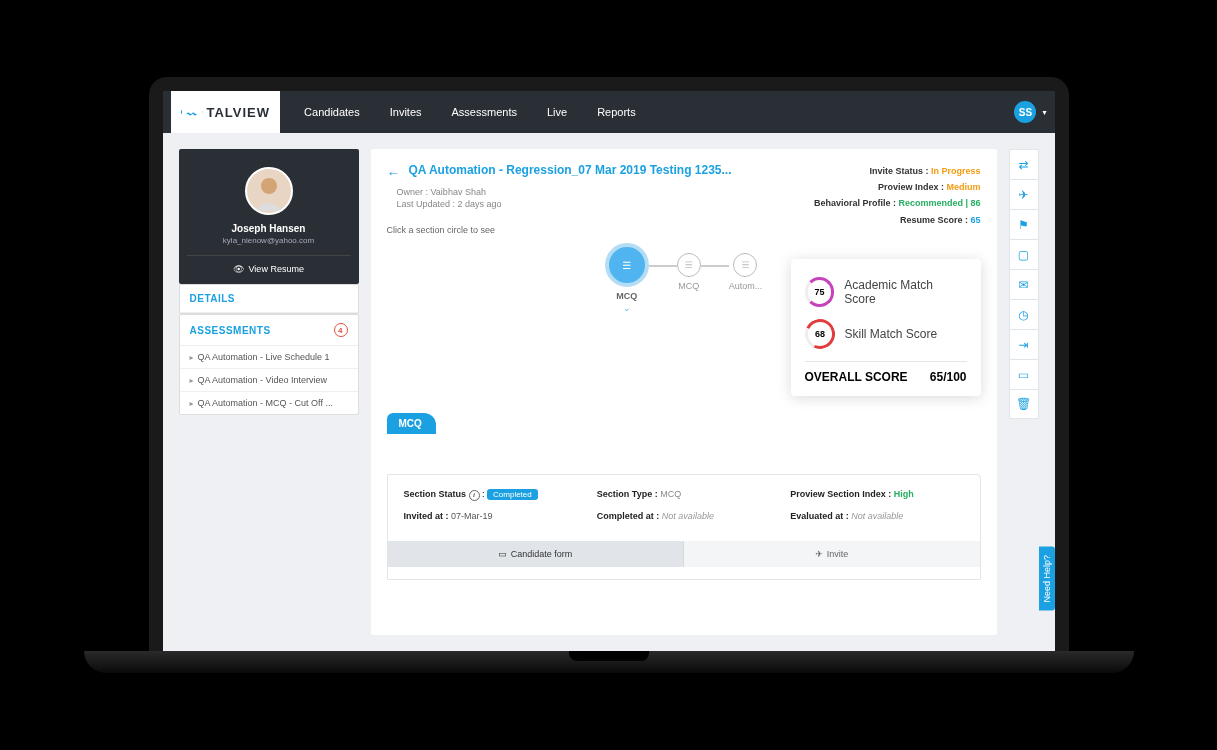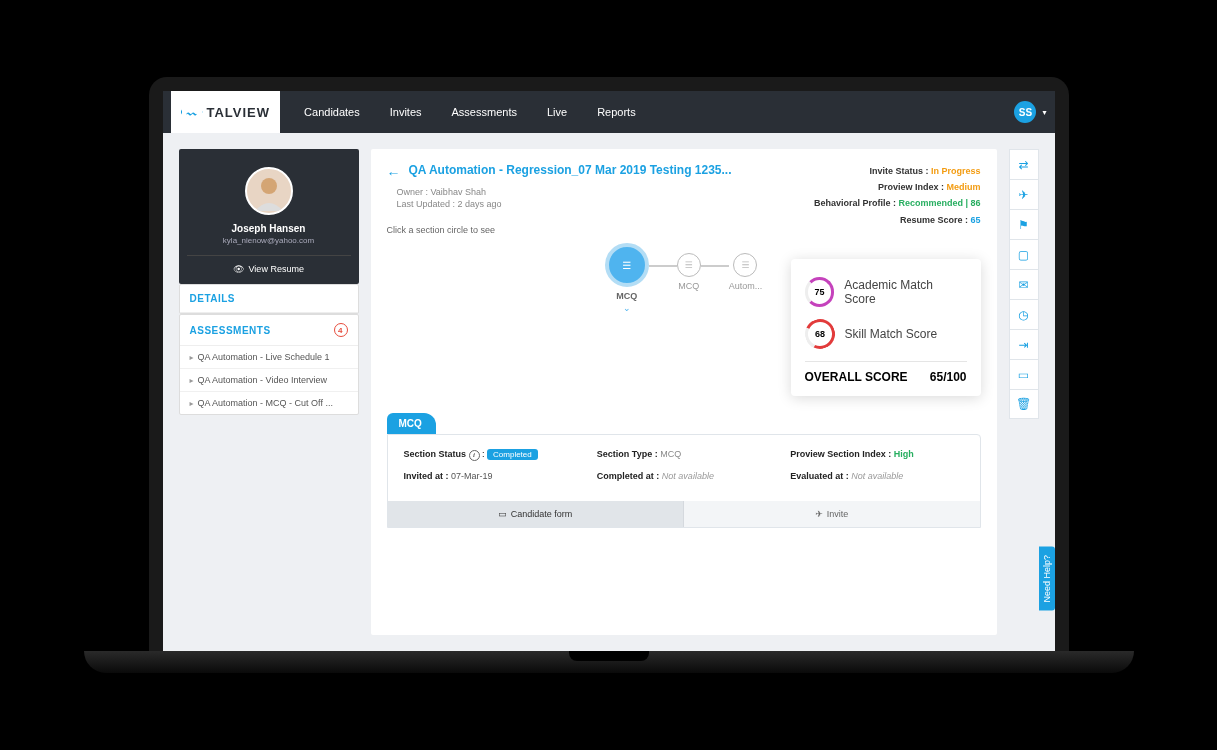--- a/index.html
+++ b/index.html
@@ -68,21 +68,21 @@
 .ring-50 { border: 3px solid #eee; border-top-color: #079e68; border-right-color: #079e68; }
 .ring-68 { border: 3px solid #eee; border-top-color: #e23b3b; border-right-color: #e23b3b; border-bottom-color: #e23b3b; transform: rotate(-20deg); }
 .ring-68 span { transform: rotate(20deg); }
 .score-label { font-size: 12px; color: #444; }
 .overall-row { border-top: 1px solid #e5e5e5; margin-top: 6px; padding-top: 8px; display: flex; font-size: 12px; font-weight: bold; }
 .overall-row span:last-child { margin-left: auto; }
 
 
 .section-panel { margin-top: 100px; }
 .tab-chip { background: #1ba1e2; color: #fff; display: inline-block; padding: 5px 14px 5px 12px; font-size: 10px; font-weight: bold; border-radius: 6px 12px 0 0; }
-.sec-body { border: 1px solid #e0e5ea; border-radius: 0 4px 0 0; padding: 14px 16px 0 16px; display: grid; grid-template-columns: repeat(3, 1fr); gap: 10px 20px; font-size: 9px; }
+.sec-body { border: 1px solid #e0e5ea; border-radius: 0 4px 0 0; padding: 14px 16px 12px 16px; display: grid; grid-template-columns: repeat(3, 1fr); gap: 10px 20px; font-size: 9px; margin-top: 40px; }
 .sec-body b { color: #222; }
 .muted { color: #999; font-style: italic; }
 .completed-pill { background: #1ba1e2; color: #fff; border-radius: 3px; padding: 1px 6px; font-size: 8px; }
 .info-circ { display:inline-flex; width:11px; height:11px; border:1px solid #666; border-radius:50%; align-items:center; justify-content:center; font-size:7px; font-style:italic; font-family:serif; }
 .high-g { color: #27ae60; font-weight: bold; }
 .sec-actions { grid-column: 1 / -1; display: flex; margin: 10px -16px 0 -16px; }
 .sec-action { flex: 1; text-align: center; padding: 8px; font-size: 9px; color: #666; background: #f3f5f7; cursor: pointer; display:flex; align-items:center; justify-content:center; gap:4px;}
 .sec-action.active { background: #e1e5e9; color: #333; border-right: 1px solid #d5d9de; }
 
 

